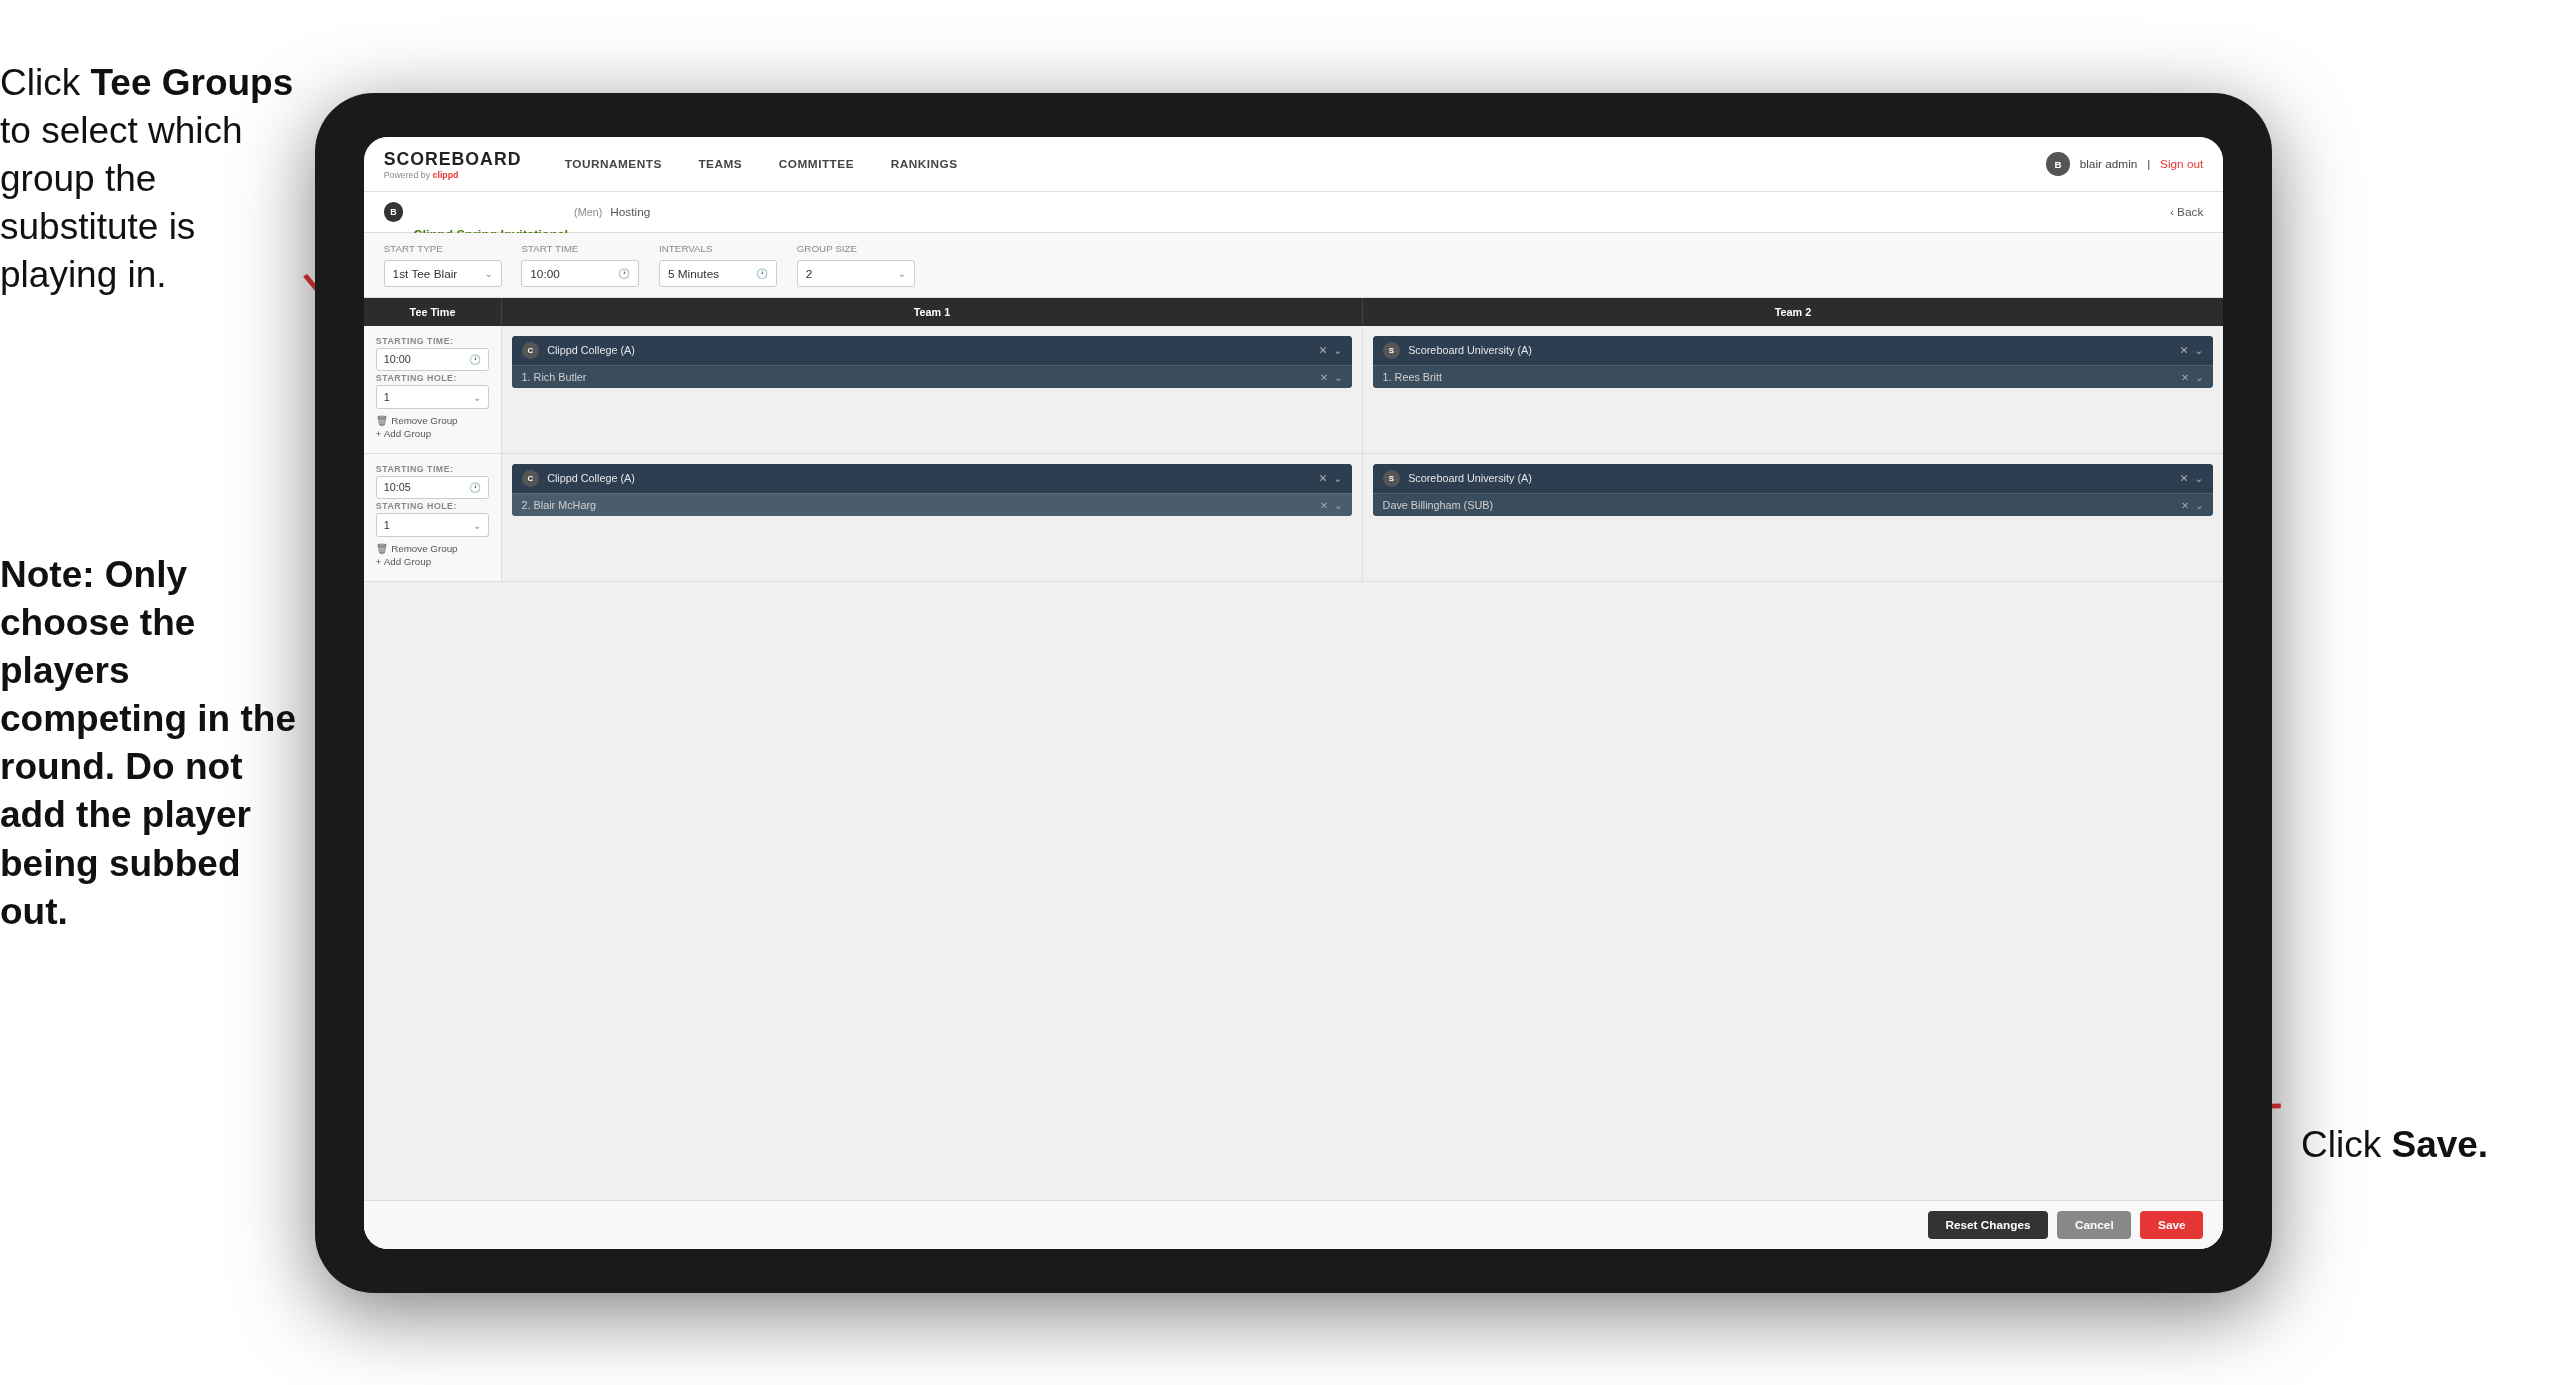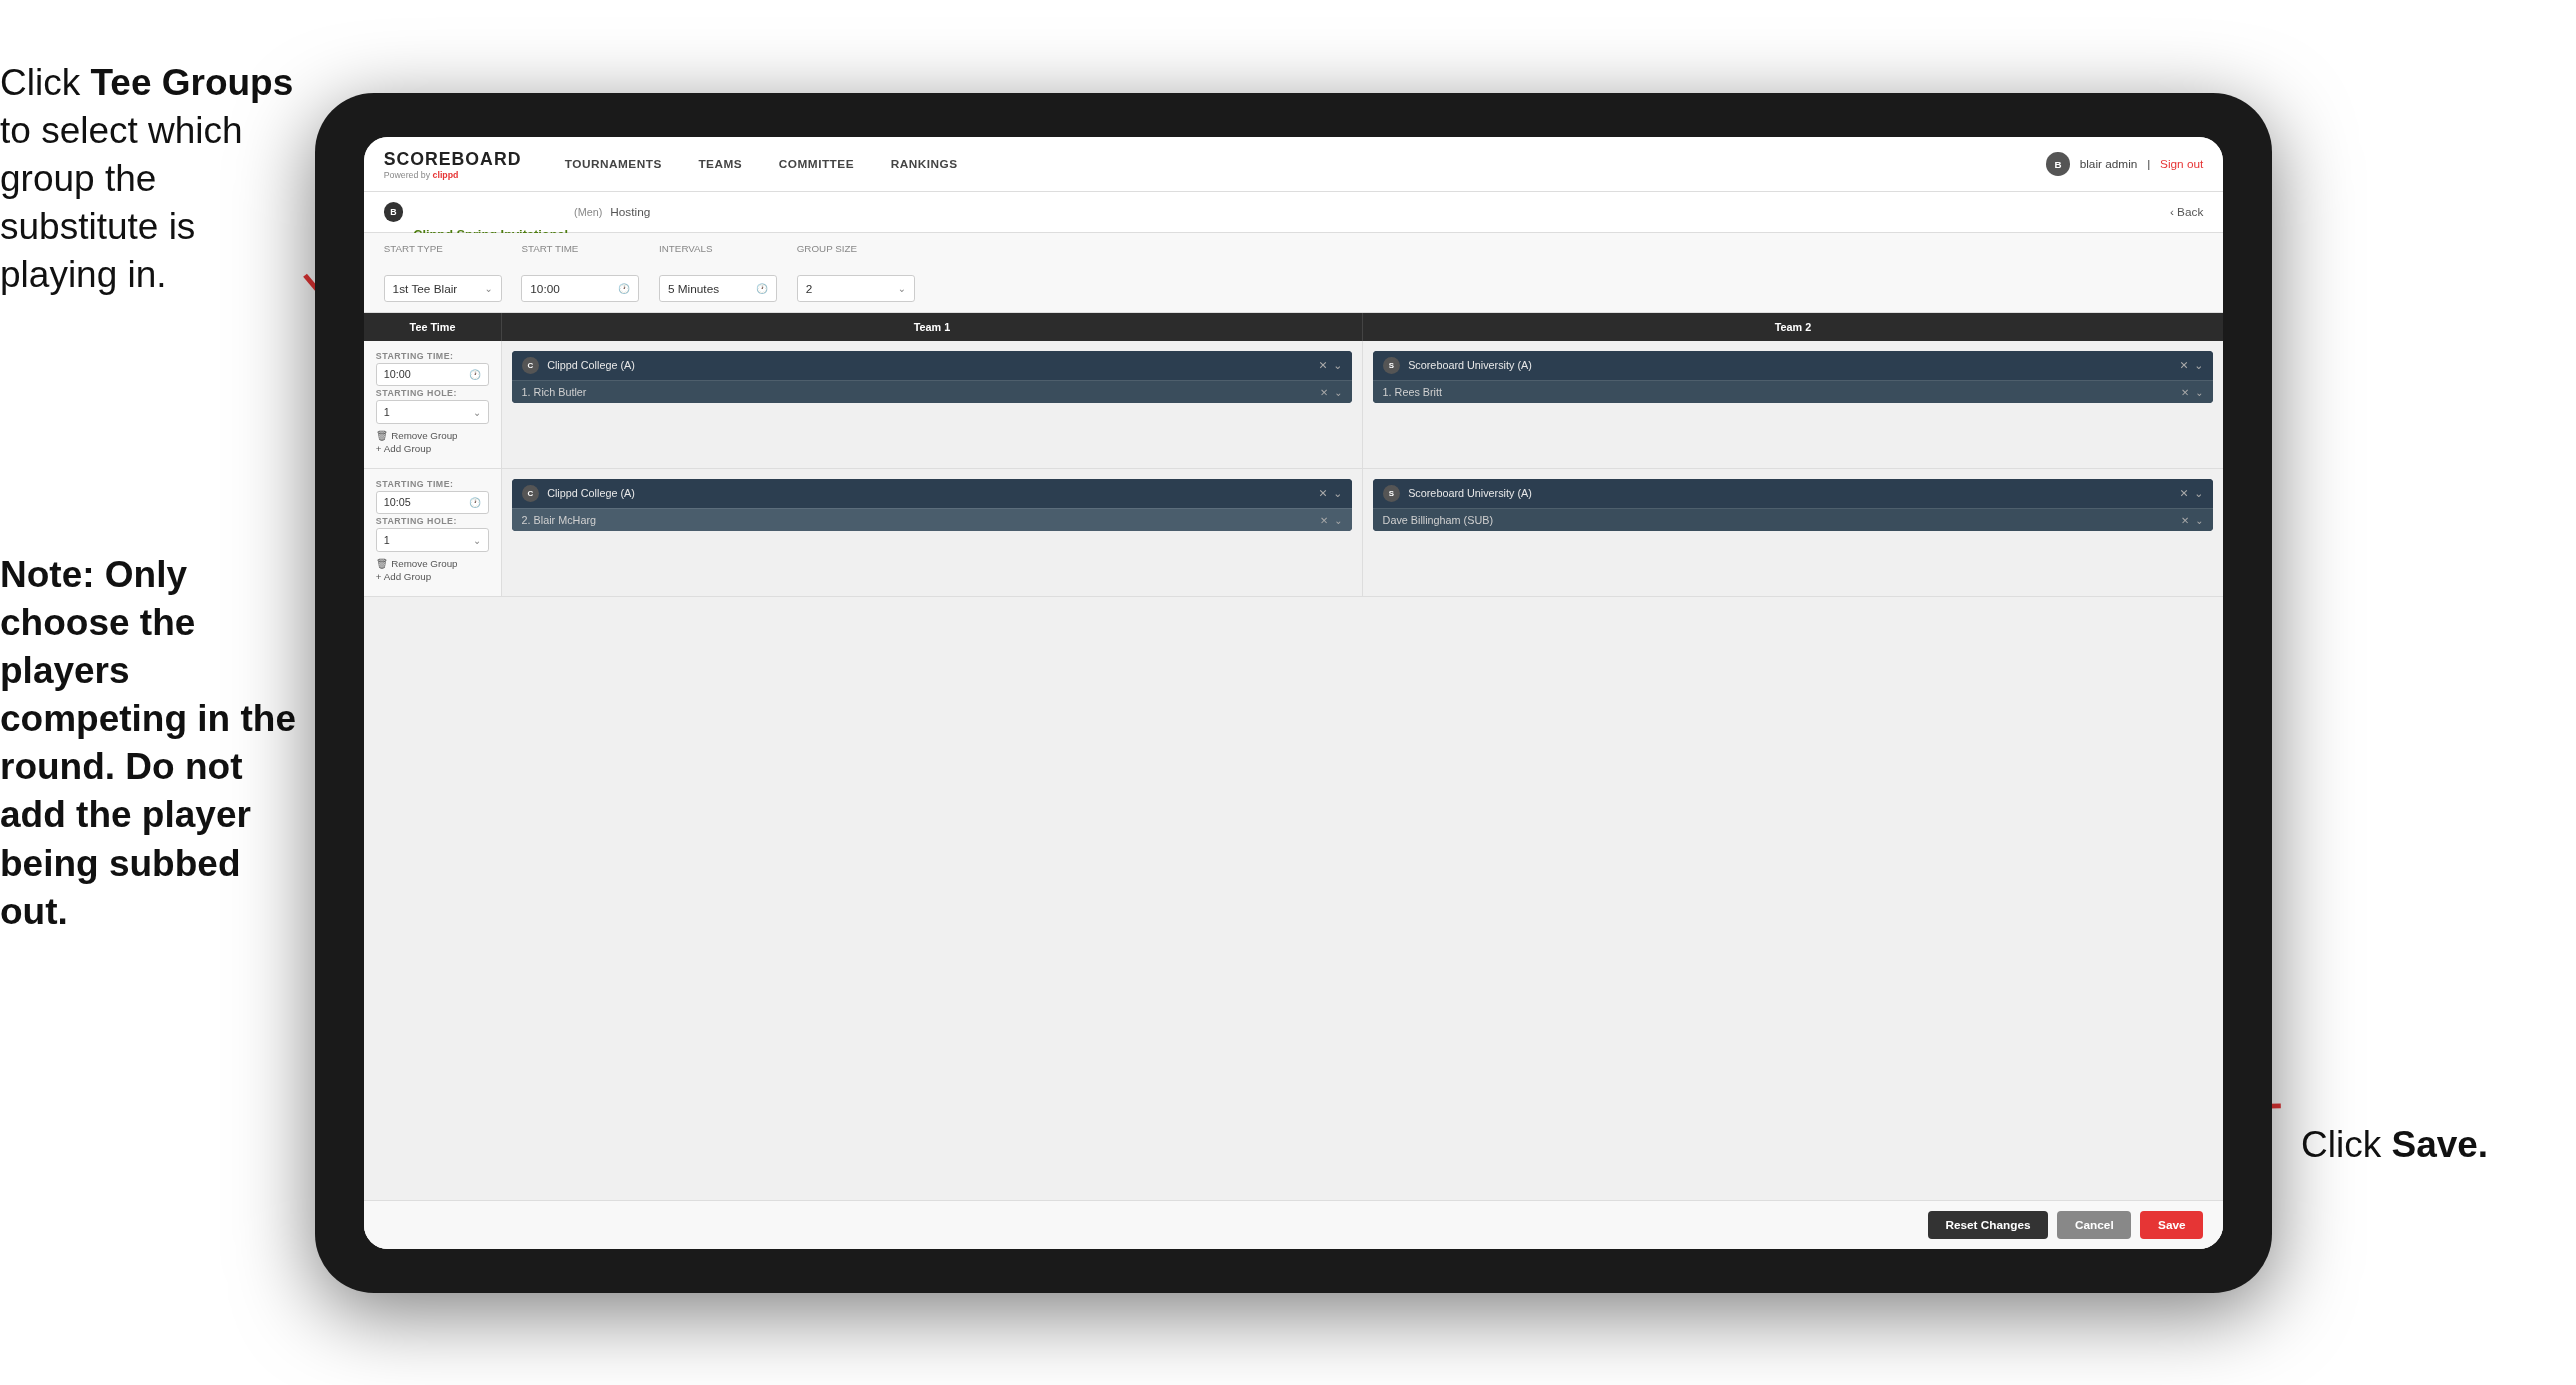--- a/index.html
+++ b/index.html
@@ -206,21 +206,21 @@
       border-bottom: 1px solid #ddd;
       display: flex;
       align-items: flex-end;
       padding: 9.8px 19.7px 9.8px 19.7px;
       gap: 19.7px;
       flex-shrink: 0;
     }
     .setting-group {
       display: flex;
       flex-direction: column;
-      gap: 21px;
+      gap: 6px;
     }
     .setting-label {
       font-size: 9.8px;
       color: #888;
       font-weight: 500;
       text-transform: uppercase;
     }
     .setting-input {
       display: flex;
       align-items: center;

